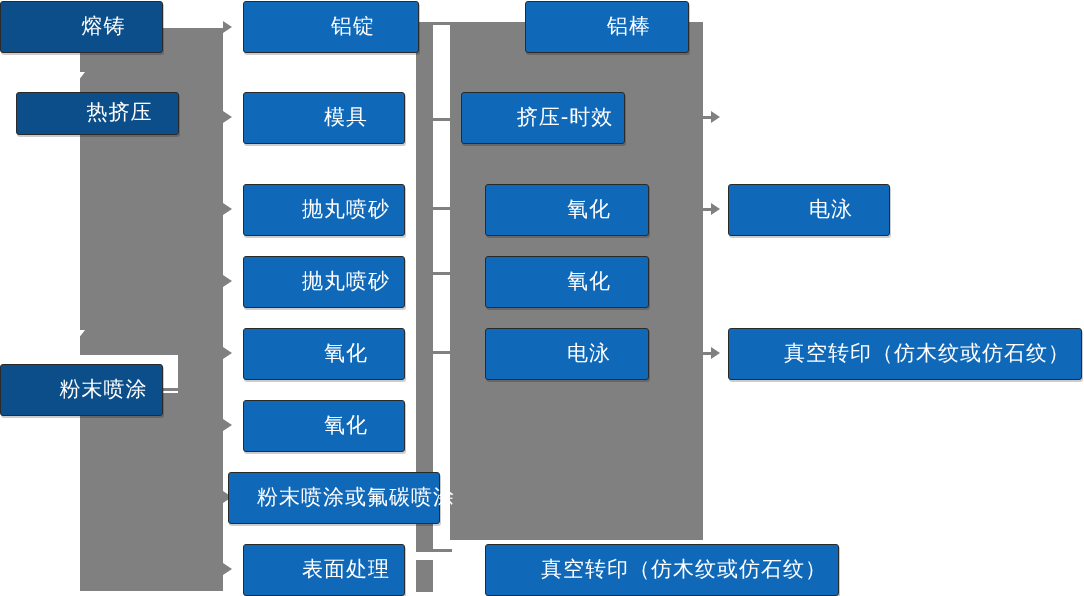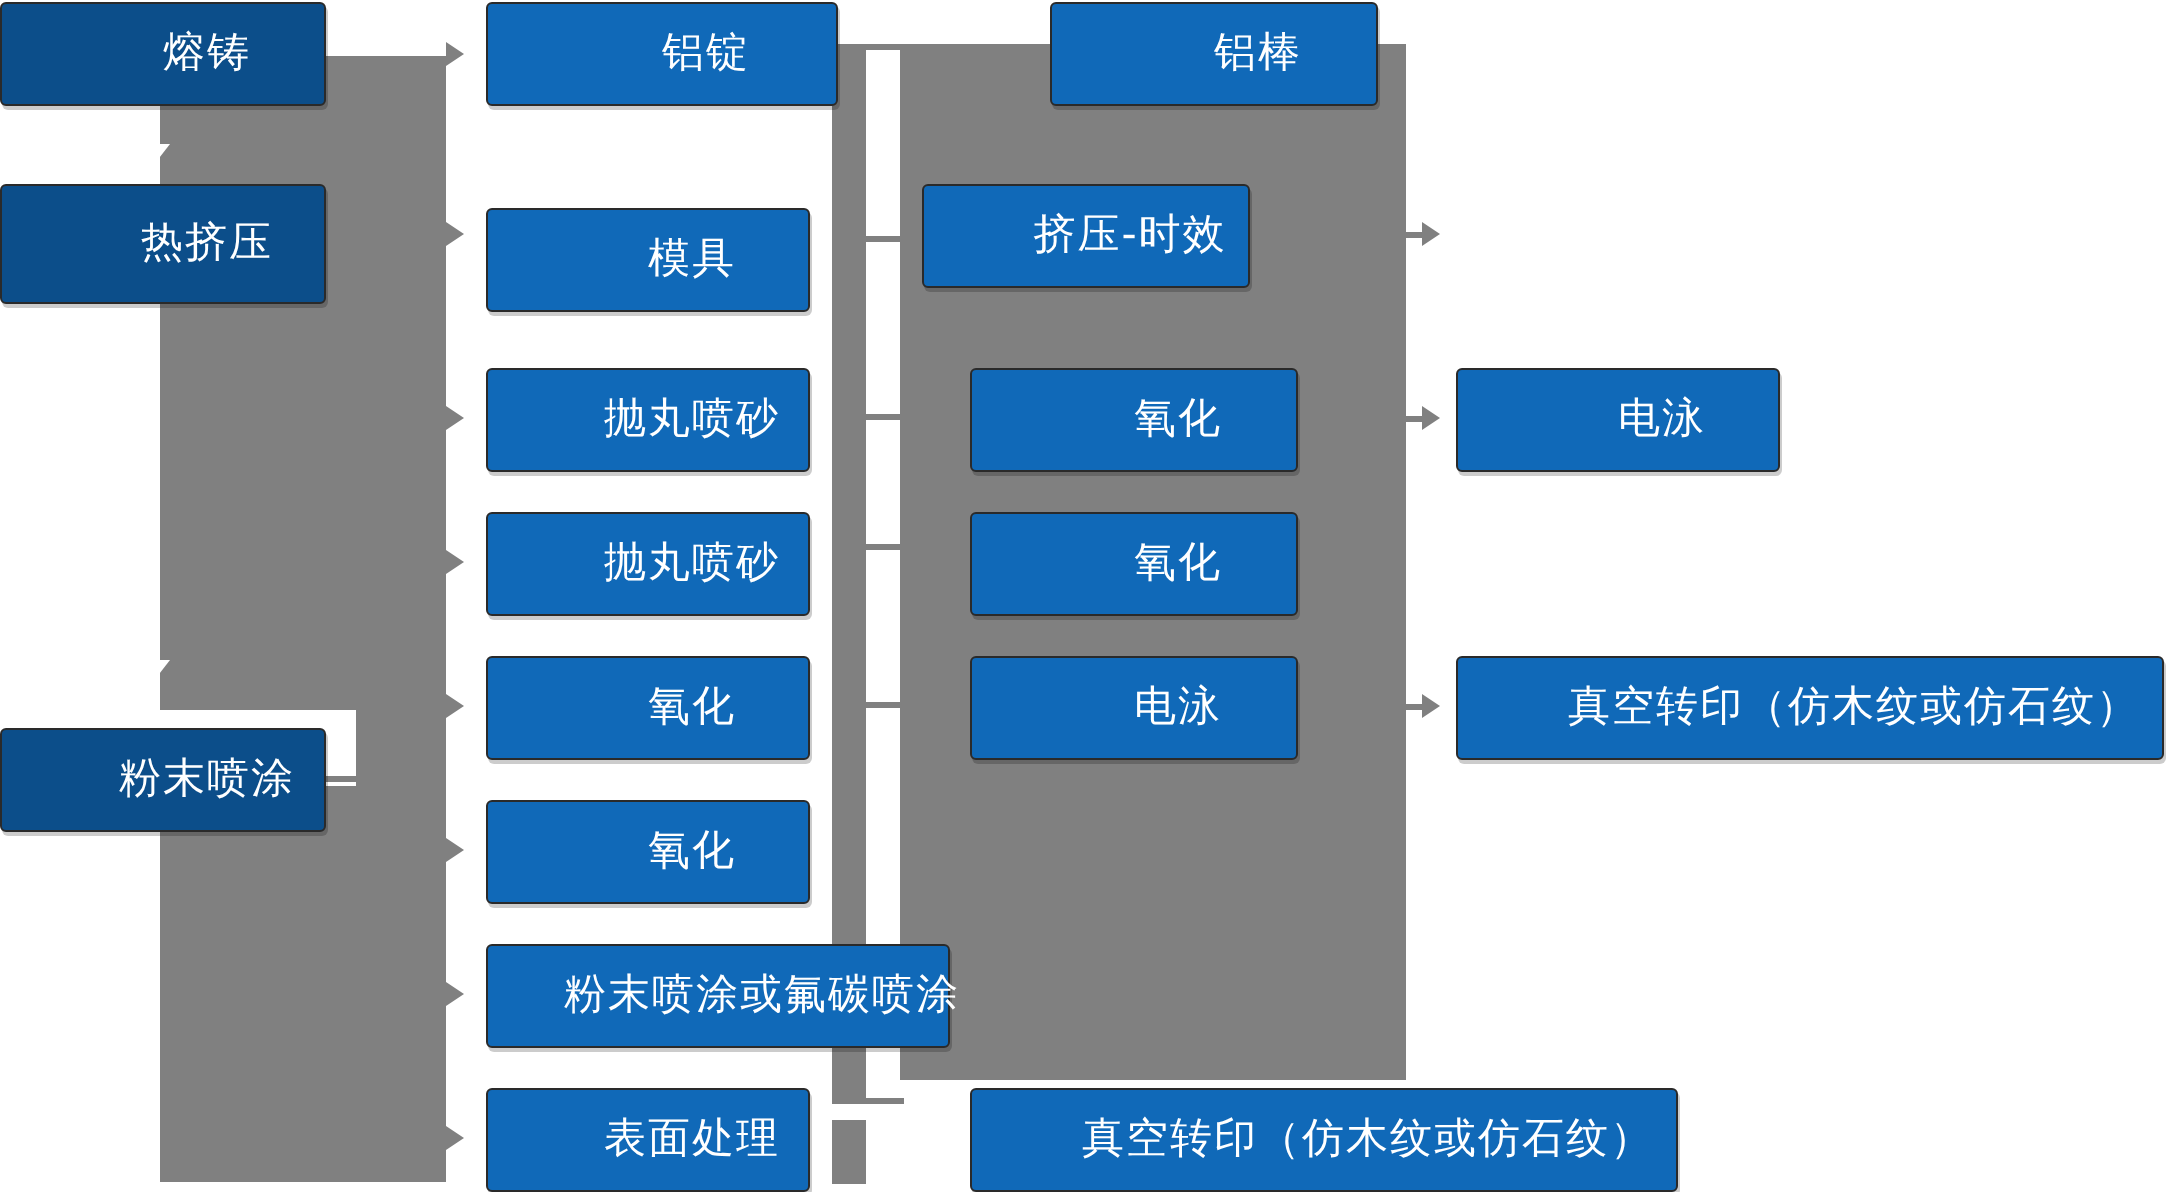--- a/index.html
+++ b/index.html
@@ -117,53 +117,53 @@
   <div class="arrow-tail" style="left:703px; top:208px; width:9px;"></div>
   <div class="arrow" style="left:711px; top:203px;"></div>
 
   <div class="arrow-tail" style="left:703px; top:352px; width:9px;"></div>
   <div class="arrow" style="left:711px; top:347px;"></div>
 
   <div class="node dark" style="left:0px; top:1px; width:163px; height:52px;">
     <span class="label">熔铸</span>
   </div>
 
-  <div class="node dark" style="left:0px; top:92px; width:163px; height:60px;">
+  <div class="node dark" style="left:16px; top:92px; width:163px; height:43px;">
     <span class="label">热挤压</span>
   </div>
 
   <div class="node dark" style="left:0px; top:364px; width:163px; height:52px;">
     <span class="label">粉末喷涂</span>
   </div>
 
   <div class="node bright" style="left:243px; top:1px; width:176px; height:52px;">
     <span class="label">铝锭</span>
   </div>
 
-  <div class="node bright" style="left:243px; top:104px; width:162px; height:52px;">
+  <div class="node bright" style="left:243px; top:92px; width:162px; height:52px;">
     <span class="label">模具</span>
   </div>
 
   <div class="node bright" style="left:243px; top:184px; width:162px; height:52px;">
     <span class="label">抛丸喷砂</span>
   </div>
 
   <div class="node bright" style="left:243px; top:256px; width:162px; height:52px;">
     <span class="label">抛丸喷砂</span>
   </div>
 
   <div class="node bright" style="left:243px; top:328px; width:162px; height:52px;">
     <span class="label">氧化</span>
   </div>
 
   <div class="node bright" style="left:243px; top:400px; width:162px; height:52px;">
     <span class="label">氧化</span>
   </div>
 
-  <div class="node bright" style="left:243px; top:472px; width:232px; height:52px;">
+  <div class="node bright" style="left:228px; top:472px; width:212px; height:52px;">
     <span class="label">粉末喷涂或氟碳喷涂</span>
   </div>
 
   <div class="node bright" style="left:243px; top:544px; width:162px; height:52px;">
     <span class="label">表面处理</span>
   </div>
 
   <div class="node bright" style="left:485px; top:1px; width:164px; height:52px;margin-left:40px;">
     <span class="label">铝棒</span>
   </div>

